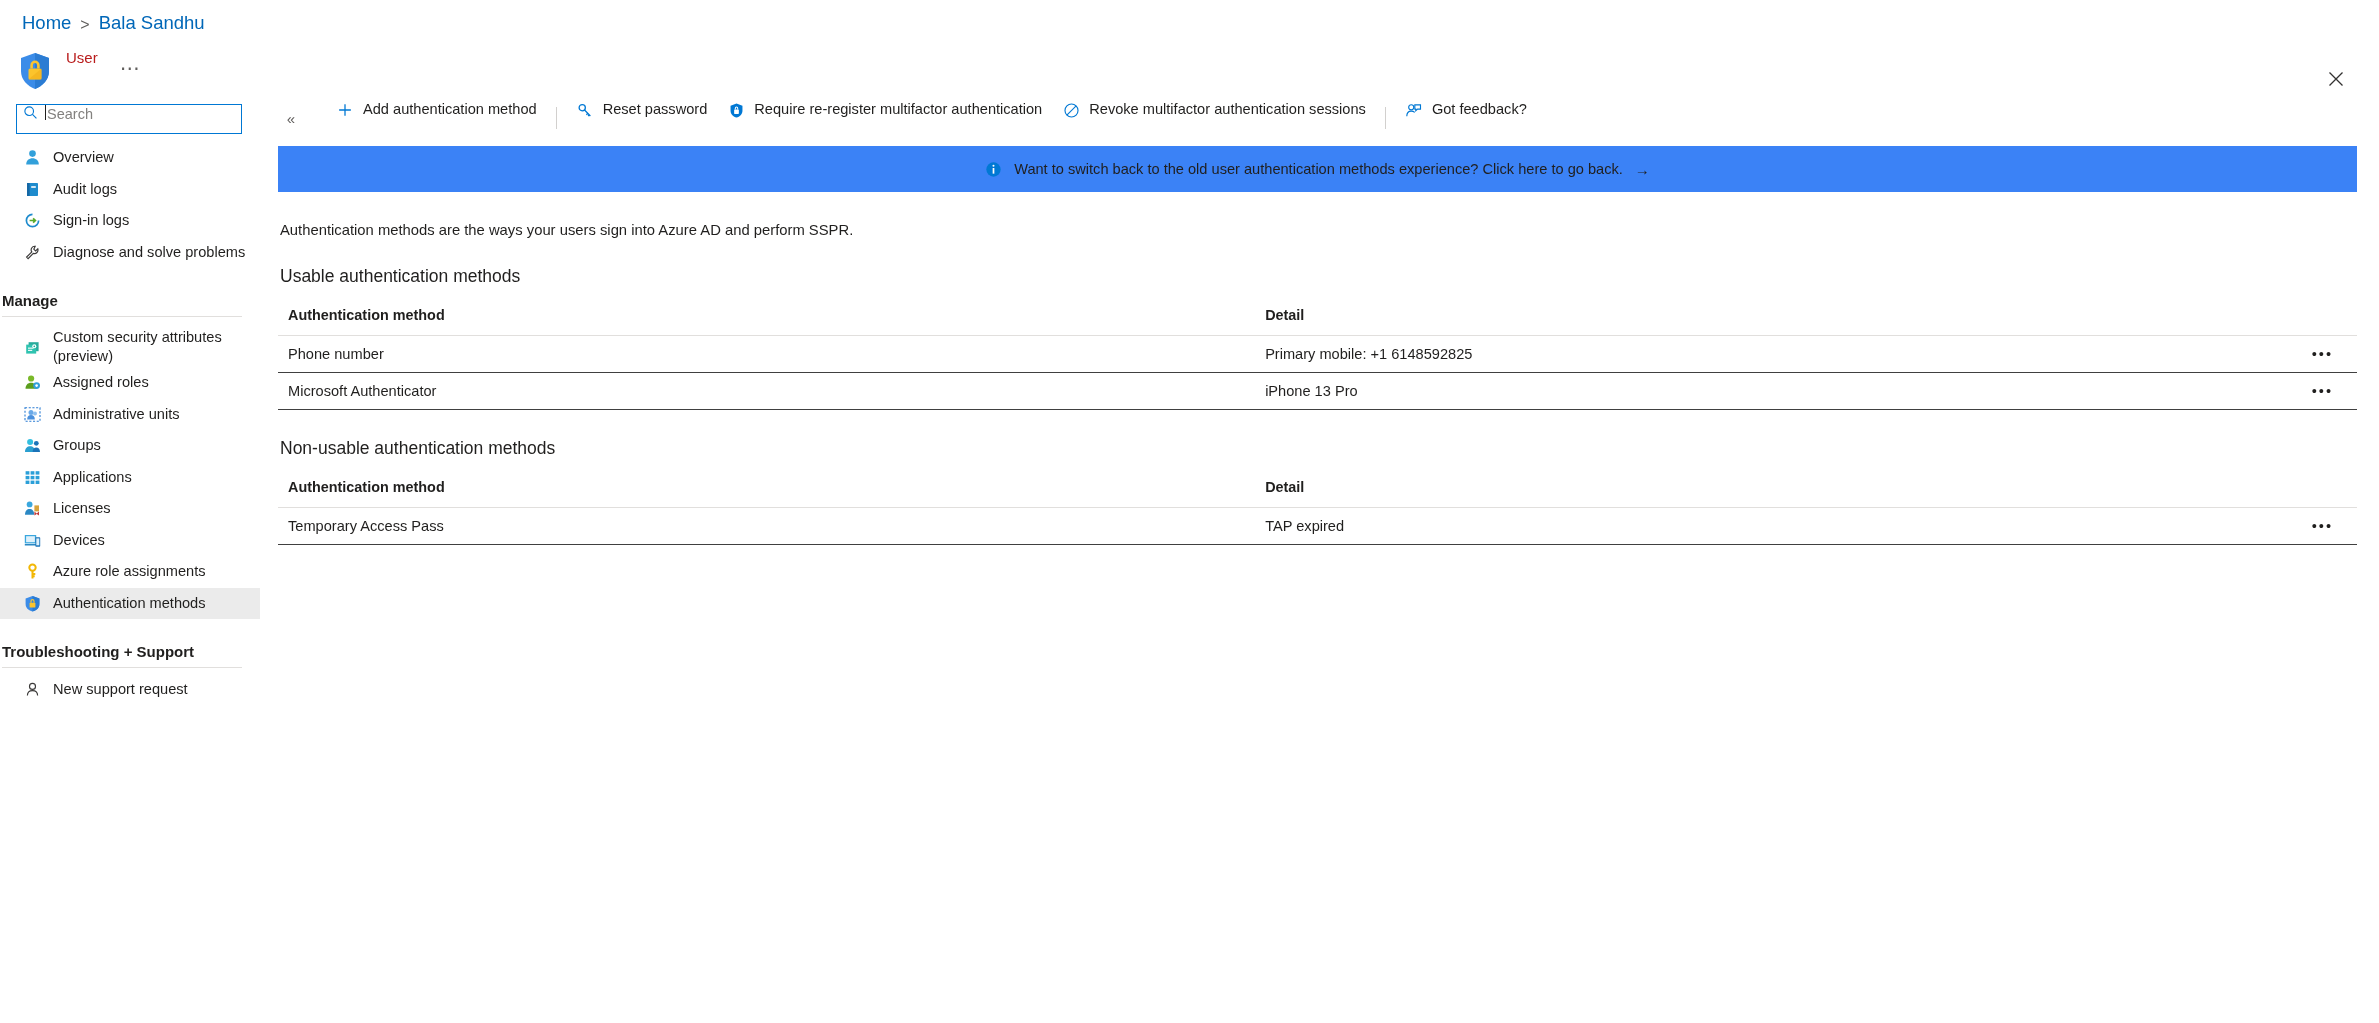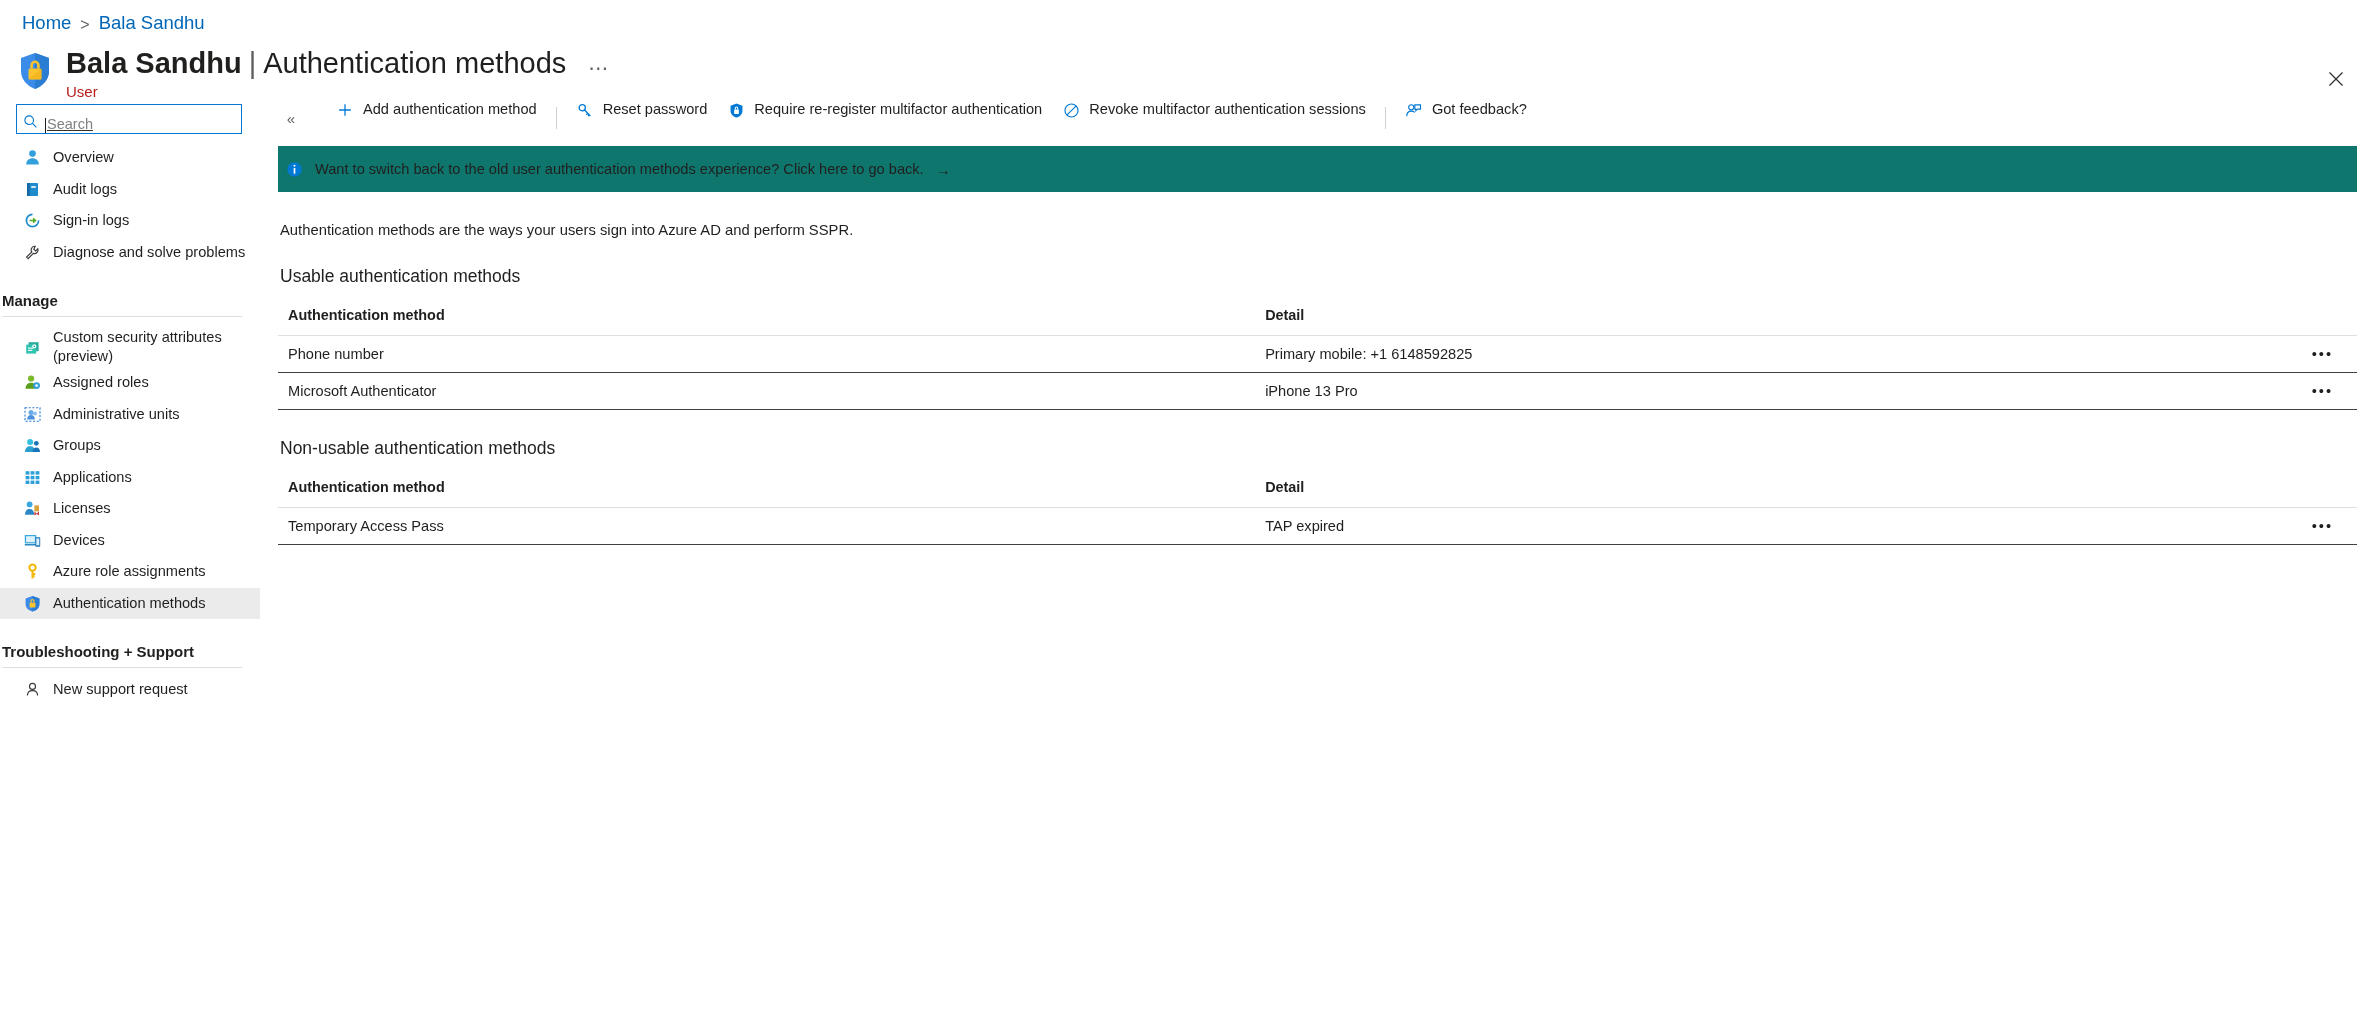--- a/index.html
+++ b/index.html
@@ -83,27 +83,26 @@
 
   
   .sidebar {
     width: 260px;
     flex: 0 0 260px;
     padding-top: 8px;
   }
   .search-wrap { padding: 0 18px 0 16px; }
   .search-box {
     display: flex;
-    align-items: flex-end;
+    align-items: flex-start;
     height: 30px;
     border: 1px solid #0078d4;
     background: #fff;
     padding: 0 6px;
     position: relative;
-    text-decoration: underline;
   }
   .search-box .mag { flex: 0 0 18px; margin-right: 4px; }
   .search-caret {
     width: 1px;
     height: 15px;
     background: #201f1e;
     margin-right: 1px;
   }
   .search-ph {
     font-size: 14.5px;
@@ -187,29 +186,30 @@
     justify-content: center;
   }
   .cmd-sep {
     width: 1px;
     height: 22px;
     background: #d2d0ce;
     margin: 0 9px;
   }
 
   .banner {
-    background: #0f766e;
+    background: #3b82f6;
     display: flex;
     align-items: center;
     height: 46px;
     padding: 0 8px;
     margin-top: 6px;
     margin-right: 22px;
     font-size: 14.6px;
     color: #201f1e;
+    justify-content: center;
   }
   .banner-ico { flex: 0 0 18px; margin-right: 11px; display: flex; }
   .banner-arrow { margin-left: 12px; font-size: 15px; color: #201f1e; }
 
   .intro {
     font-size: 14.8px;
     color: #201f1e;
     padding: 30px 0 0 2px;
   }
 
@@ -266,23 +266,20 @@
   <span class="title-icon">
     <svg viewBox="0 0 34 40" width="34" height="40">
       <path d="M17 2 L31 7 V20 C31 29 24.5 35 17 38 C9.5 35 3 29 3 20 V7 Z" fill="#3b8ce8"></path>
       <path d="M17 2 L31 7 V20 C31 29 24.5 35 17 38 V2 Z" fill="#2b7cd3"></path>
       <rect x="10.5" y="17.5" width="13" height="11" rx="1.6" fill="#fcc42c"></rect>
       <path d="M12.3 17.5 V14.2 a4.7 4.7 0 0 1 9.4 0 V17.5 h-2.6 V14.2 a2.1 2.1 0 0 0 -4.2 0 V17.5 Z" fill="#fcc42c"></path>
       <path d="M10.5 28.5 L23.5 17.5 v11 Z" fill="#eead1a" opacity="0.55"></path>
     </svg>
   </span>
   <div class="title-texts">
-    <div class="title-main">
-      <span class="name">Bala Sandhu</span><span class="bar">|</span><span class="sub">Authentication methods</span>
-    </div>
     <div class="title-sub">User</div>
   </div>
   <div class="title-dots">⋯</div>
   <div class="close-btn">
     <svg viewBox="0 0 16 16" width="16" height="16">
       <path d="M1.5 1.5 L14.5 14.5 M14.5 1.5 L1.5 14.5" stroke="#323130" stroke-width="1.3" fill="none"></path>
     </svg>
   </div>
 </div>
 

